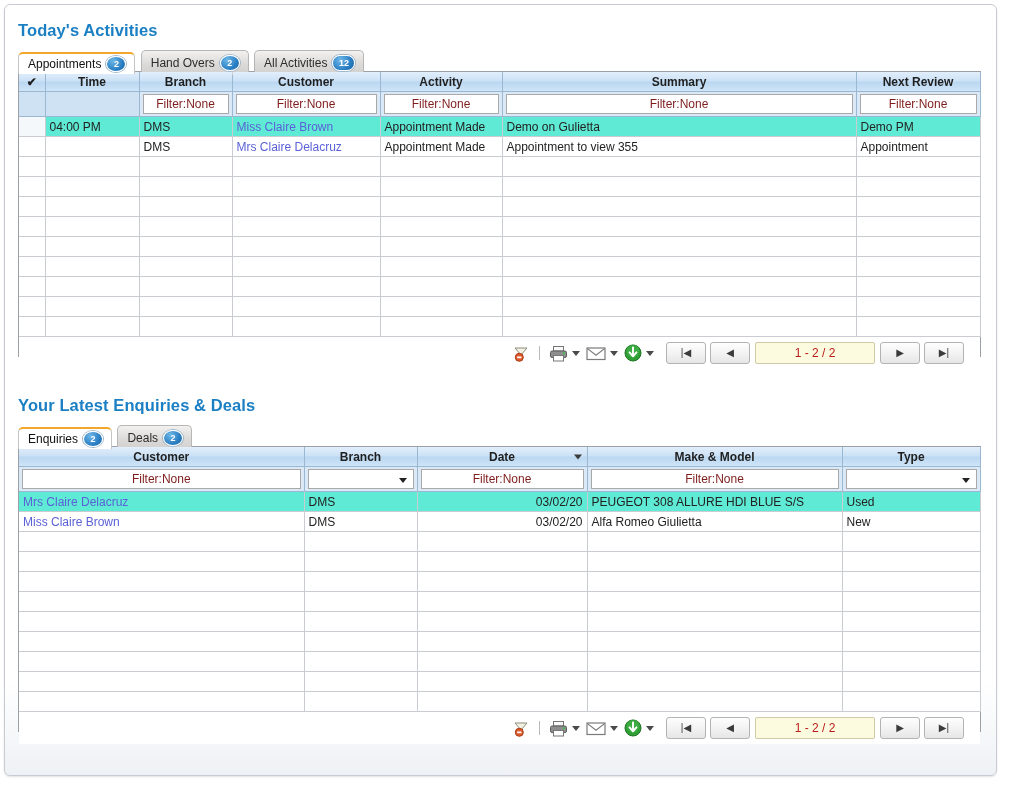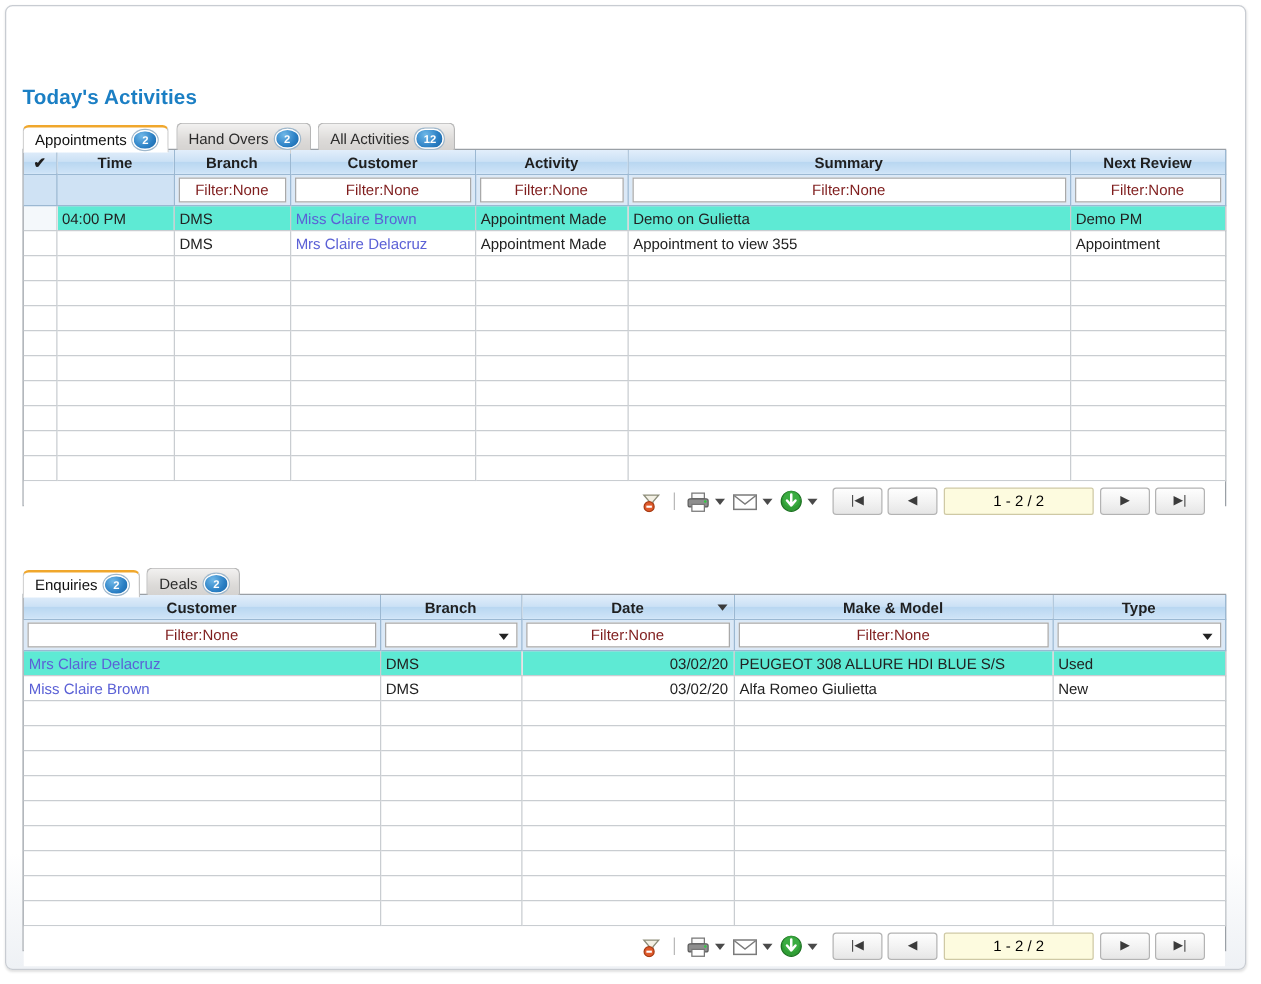--- a/index.html
+++ b/index.html
@@ -23,21 +23,21 @@
     width: 993px;
     height: 772px;
     border: 1px solid #c8ccd2;
     border-radius: 6px;
     background: linear-gradient(180deg,#ffffff 0%, #ffffff 88%, #eef1f5 100%);
     box-sizing: border-box;
     box-shadow: 0 1px 2px rgba(0,0,0,0.12);
   }
 
   
-  .panel { position: absolute; margin-top: 48px; }
+  .panel { position: absolute; }
 
   .panel-title {
     font-size: 16.5px;
     font-weight: bold;
     color: #1b7fc4;
     letter-spacing: .1px;
     white-space: nowrap;
   }
 
   
@@ -253,21 +253,21 @@
     width: 120px;
     height: 22px;
     border: 1px solid #cfc9a5;
     border-radius: 2px;
     background: #fdfbdf;
     display: flex;
     align-items: center;
     justify-content: center;
     margin: 0 3px;
     font-size: 12px;
-    color: #000000;
+    color: #b91c1c;
     box-sizing: border-box;
     cursor: text;
   }
   .pg-glyph { font-size: 10px; color: #3b3b3b; line-height: 1; }
 </style>
 </head>
 <body>
 
 <div class="page-frame">
 
@@ -488,20 +488,21 @@
           <div class="pg-btn">
             <span class="pg-glyph">▶|</span>
           </div>
         </div>
       </div>
     </div>
   </div>
 
   <div class="panel" style="left:13px; top:391px; width:966px;">
 
+    <div class="panel-title">Your Latest Enquiries &amp; Deals</div>
 
     <div class="tabstrip">
       <div class="tab active">
         <span>Enquiries</span>
         <span class="badge">2</span>
       </div>
       <div class="tab">
         <span>Deals</span>
         <span class="badge">2</span>
       </div>

